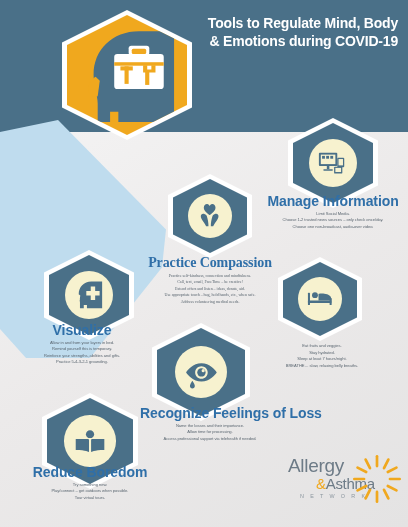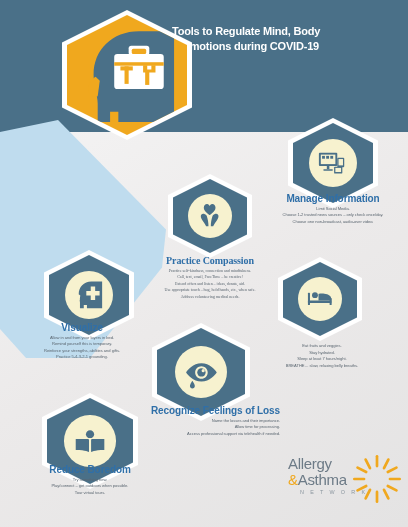--- a/index.html
+++ b/index.html
@@ -14,24 +14,25 @@
     position: absolute; inset: 0;
     background: linear-gradient(150deg, #f7f7f7 0%, #eceaea 55%, #e4e3e3 100%);
     overflow: hidden;
   }
   
   .header {
     position: absolute; top: 0; left: 0; right: 0; height: 132px;
     background: #4a7088;
   }
   .header-title {
-    position: absolute; left: 172px; top: 24px; right: 10px;
+    position: absolute; left: 172px; top: 14px; right: 10px;
     color: #ffffff;
-    font-size: 11px; font-weight: bold; line-height: 1.32;
+    font-size: 14px; font-weight: bold; line-height: 1.32;
     letter-spacing: -0.2px;
+    text-align: right;
   }
   
   .blue-shape {
     position: absolute; left: -34px; top: 120px;
     width: 200px; height: 238px;
     background: #bfdcee;
     clip-path: polygon(0% 8%, 46% 0%, 100% 46%, 98% 62%, 62% 100%, 30% 100%, 0% 72%);
     z-index: 0;
   }
   
@@ -57,35 +58,35 @@
   .disc svg { width: 66%; height: 66%; display: block; }
   .icon-fill { fill: #4a7088; }
   
   .hex-head { width: 130px; height: 130px; }
   .hex-head .hex-inner { padding: 0; }
   .hex-head svg { width: 86%; height: 86%; }
   
   .block { position: absolute; z-index: 4; text-align: center; }
   .block h3 {
     color: #2f6fa8;
-    font-size: 10px; font-weight: bold;
+    font-size: 14px; font-weight: bold;
     letter-spacing: -0.1px;
     margin-bottom: 1.5px;
     white-space: nowrap;
   }
   .block p {
     color: #5a6670;
     font-size: 4.1px; line-height: 1.62;
     letter-spacing: -0.05px;
   }
   
   .logo { position: absolute; left: 288px; top: 452px; z-index: 5; width: 118px; height: 56px; }
   .logo-text { position: absolute; left: 0; top: 4px; }
-  .logo-l1 { font-size: 15px; color: #6d7b87; letter-spacing: -0.3px; line-height: 1; }
-  .logo-l2 { font-size: 15px; color: #6d7b87; letter-spacing: -0.3px; line-height: 1; margin-top: 1px; }
+  .logo-l1 { font-size: 19px; color: #6d7b87; letter-spacing: -0.3px; line-height: 1; }
+  .logo-l2 { font-size: 15px; color: #6d7b87; letter-spacing: -0.3px; line-height: 1; margin-top: 1px; margin-left: 28px; }
   .logo-l2 .amp { color: #f0a81e; }
   .logo-l3 {
     font-size: 5.4px; color: #8b969f; letter-spacing: 2.4px;
     margin-top: 2px; margin-left: 12px;
   }
   .sunburst { position: absolute; left: 62px; top: 0px; width: 54px; height: 54px; }
 </style>
 </head>
 <body>
 
@@ -218,21 +219,21 @@
           <svg viewBox="0 0 100 100">
             <path class="icon-fill" d="M50 24 C26 24 10 44 6 50 C10 56 26 76 50 76 C74 76 90 56 94 50 C90 44 74 24 50 24 Z M50 68 C40 68 32 60 32 50 C32 40 40 32 50 32 C60 32 68 40 68 50 C68 60 60 68 50 68 Z"></path>
             <circle class="icon-fill" cx="50" cy="50" r="12"></circle>
             <circle fill="#f7f2cf" cx="55" cy="45" r="4.5"></circle>
             <path class="icon-fill" d="M24 74 C24 74 17 84 17 89 C17 93 20 96 24 96 C28 96 31 93 31 89 C31 84 24 74 24 74 Z"></path>
           </svg>
         </div>
       </div>
     </div>
   </div>
-  <div class="block" style="left:140px; top:405px; width:140px;text-align:right;">
+  <div class="block" style="left:140px; top:405px; width:140px;">
     <h3>Recognize Feelings of Loss</h3>
     <p>Name the losses and their importance.</p>
     <p>Allow time for processing.</p>
     <p>Access professional support via telehealth if needed.</p>
   </div>
 
   <div class="hex-wrap" style="left:42px; top:393px;">
     <div class="hex-outer" style="width:96px;height:96px;">
       <div class="hex-inner">
         <div class="disc">

